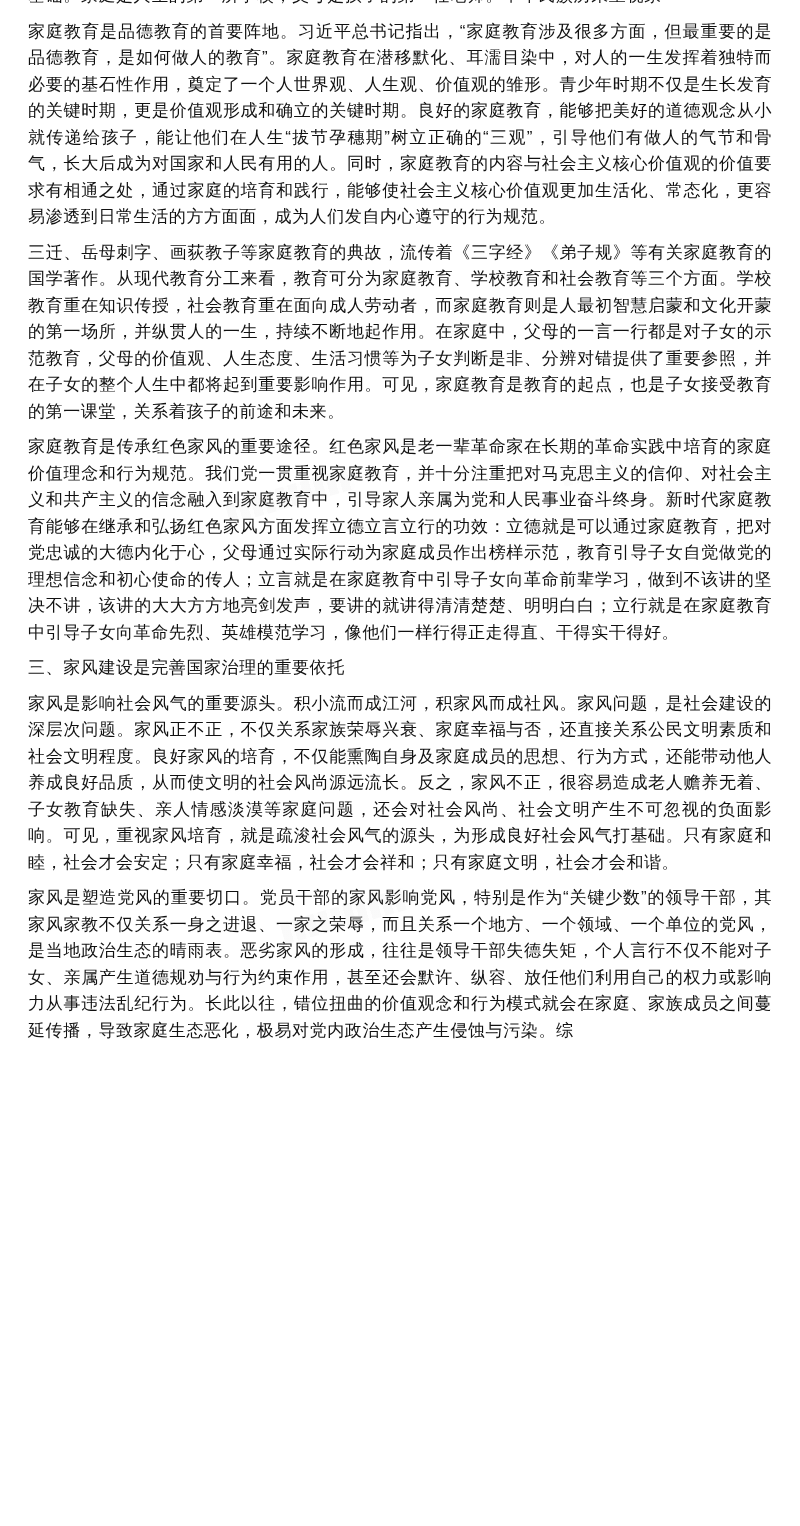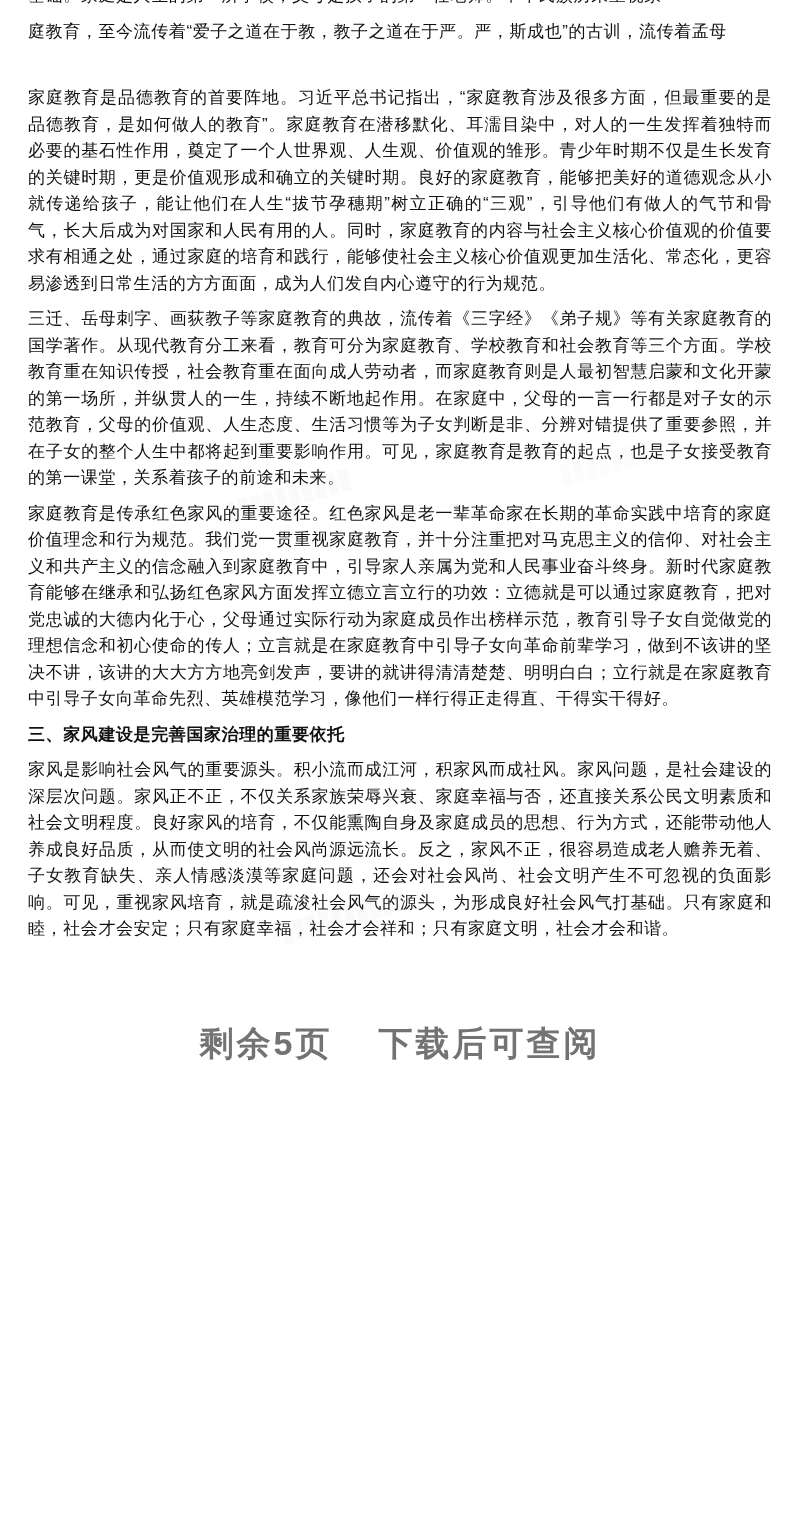--- a/index.html
+++ b/index.html
@@ -32,21 +32,21 @@
     word-break: break-all;
   }
   
   .top-cut {
     margin-top: -17px !important;
   }
   .lead-line {
     margin-bottom: 40px !important;
   }
   .heading {
-    font-weight: 700;
+    font-weight: 400;
     margin: 2px 0 9px 0 !important;
   }
   .footer-notice {
     margin-top: 78px;
     text-align: center;
     font-size: 34px;
     font-weight: 700;
     color: #737373;
     letter-spacing: 3px;
   }
@@ -78,32 +78,29 @@
 
 <div class="page">
 
   <div class="watermark wm1"></div>
   <div class="watermark wm2"></div>
   <div class="watermark wm3"></div>
 
   <div class="doc">
     <p class="top-cut">基础。家庭是人生的第一所学校，父母是孩子的第一任老师。中华民族历来重视家</p>
 
-    <p class="lead-line">庭教育，至今流传着“爱子之道在于教，教子之道在于严。严，斯成也”的古训，流传着孟母</p>
 
     <p>家庭教育是品德教育的首要阵地。习近平总书记指出，“家庭教育涉及很多方面，但最重要的是品德教育，是如何做人的教育”。家庭教育在潜移默化、耳濡目染中，对人的一生发挥着独特而必要的基石性作用，奠定了一个人世界观、人生观、价值观的雏形。青少年时期不仅是生长发育的关键时期，更是价值观形成和确立的关键时期。良好的家庭教育，能够把美好的道德观念从小就传递给孩子，能让他们在人生“拔节孕穗期”树立正确的“三观”，引导他们有做人的气节和骨气，长大后成为对国家和人民有用的人。同时，家庭教育的内容与社会主义核心价值观的价值要求有相通之处，通过家庭的培育和践行，能够使社会主义核心价值观更加生活化、常态化，更容易渗透到日常生活的方方面面，成为人们发自内心遵守的行为规范。</p>
 
     <p>三迁、岳母刺字、画荻教子等家庭教育的典故，流传着《三字经》《弟子规》等有关家庭教育的国学著作。从现代教育分工来看，教育可分为家庭教育、学校教育和社会教育等三个方面。学校教育重在知识传授，社会教育重在面向成人劳动者，而家庭教育则是人最初智慧启蒙和文化开蒙的第一场所，并纵贯人的一生，持续不断地起作用。在家庭中，父母的一言一行都是对子女的示范教育，父母的价值观、人生态度、生活习惯等为子女判断是非、分辨对错提供了重要参照，并在子女的整个人生中都将起到重要影响作用。可见，家庭教育是教育的起点，也是子女接受教育的第一课堂，关系着孩子的前途和未来。</p>
 
     <p>家庭教育是传承红色家风的重要途径。红色家风是老一辈革命家在长期的革命实践中培育的家庭价值理念和行为规范。我们党一贯重视家庭教育，并十分注重把对马克思主义的信仰、对社会主义和共产主义的信念融入到家庭教育中，引导家人亲属为党和人民事业奋斗终身。新时代家庭教育能够在继承和弘扬红色家风方面发挥立德立言立行的功效：立德就是可以通过家庭教育，把对党忠诚的大德内化于心，父母通过实际行动为家庭成员作出榜样示范，教育引导子女自觉做党的理想信念和初心使命的传人；立言就是在家庭教育中引导子女向革命前辈学习，做到不该讲的坚决不讲，该讲的大大方方地亮剑发声，要讲的就讲得清清楚楚、明明白白；立行就是在家庭教育中引导子女向革命先烈、英雄模范学习，像他们一样行得正走得直、干得实干得好。</p>
 
     <p class="heading">三、家风建设是完善国家治理的重要依托</p>
 
 
     <p>家风是影响社会风气的重要源头。积小流而成江河，积家风而成社风。家风问题，是社会建设的深层次问题。家风正不正，不仅关系家族荣辱兴衰、家庭幸福与否，还直接关系公民文明素质和社会文明程度。良好家风的培育，不仅能熏陶自身及家庭成员的思想、行为方式，还能带动他人养成良好品质，从而使文明的社会风尚源远流长。反之，家风不正，很容易造成老人赡养无着、子女教育缺失、亲人情感淡漠等家庭问题，还会对社会风尚、社会文明产生不可忽视的负面影响。可见，重视家风培育，就是疏浚社会风气的源头，为形成良好社会风气打基础。只有家庭和睦，社会才会安定；只有家庭幸福，社会才会祥和；只有家庭文明，社会才会和谐。</p>
 
+    <p>家风是塑造党风的重要切口。党员干部的家风影响党风，特别是作为“关键少数”的领导干部，其家风家教不仅关系一身之进退、一家之荣辱，而且关系一个地方、一个领域、一个单位的党风，是当地政治生态的晴雨表。恶劣家风的形成，往往是领导干部失德失矩，个人言行不仅不能对子女、亲属产生道德规劝与行为约束作用，甚至还会默许、纵容、放任他们利用自己的权力或影响力从事违法乱纪行为。长此以往，错位扭曲的价值观念和行为模式就会在家庭、家族成员之间蔓延传播，导致家庭生态恶化，极易对党内政治生态产生侵蚀与污染。综</p>
   </div>
 
-  <div class="footer-notice">
-    <span>剩余5页</span><span class="gap"></span><span>下载后可查阅</span>
-  </div>
 
 </div>
 
 </body></html>

